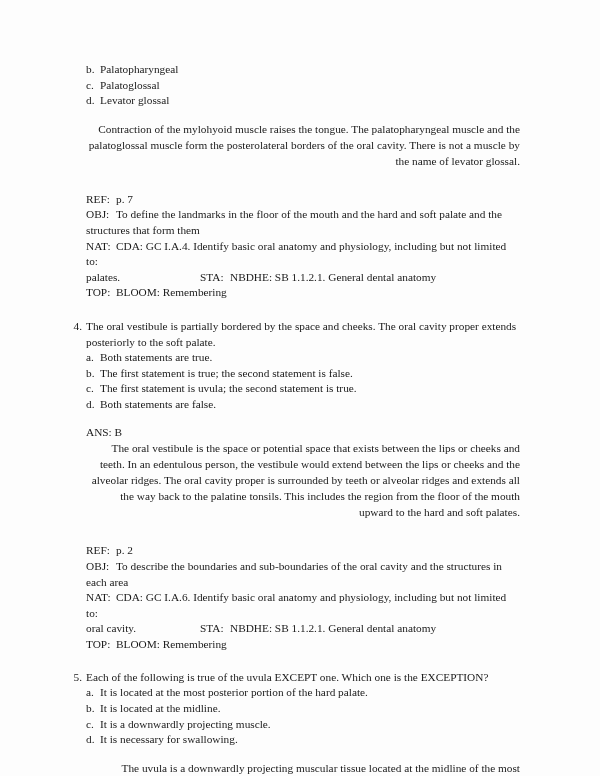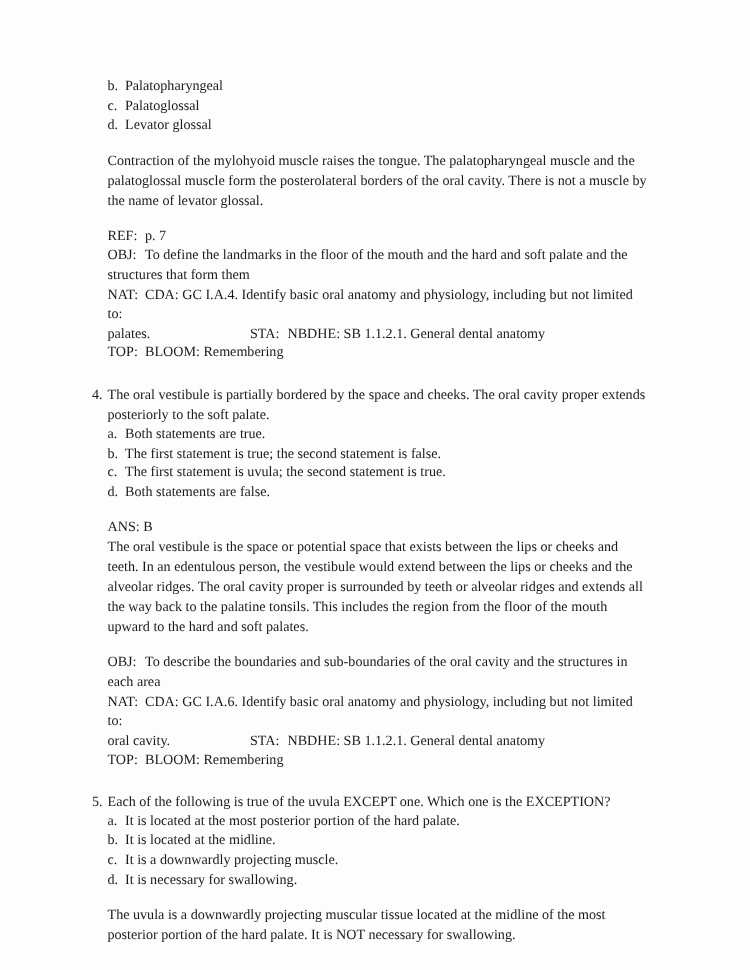--- a/index.html
+++ b/index.html
@@ -75,27 +75,27 @@
     padding-left: 18px;
     margin-top: 12px;
   }
   .ans-label {
     font-size: 11.3px;
     line-height: 16px;
   }
   .rationale {
     font-size: 11.3px;
     line-height: 16px;
-    text-align: left;
+    text-align: right;
   }
 
   
   .meta {
     padding-left: 18px;
-    margin-top: 13px;
+    margin-top: 23px;
   }
   .meta-row {
     font-size: 11.3px;
     line-height: 15.6px;
     position: relative;
   }
   .meta-key {
     display: inline-block;
     min-width: 30px;
   }
@@ -186,20 +186,23 @@
       </li>
     </ul>
 
     <div class="ansblock">
       <div class="ans-label">ANS:  B</div>
       <div class="rationale">The oral vestibule is the space or potential space that exists between the lips or cheeks and teeth. In an edentulous person, the vestibule would extend between the lips or cheeks and the alveolar ridges. The oral cavity proper is surrounded by teeth or alveolar ridges and extends all the way back to the palatine tonsils. This includes the region from the floor of the mouth upward to the hard and soft palates.</div>
     </div>
 
     <div class="meta">
       <div class="meta-row">
+        <span class="meta-key">REF:</span><span class="meta-val">p. 2</span>
+      </div>
+      <div class="meta-row">
         <span class="meta-key">OBJ:</span><span class="meta-val">To describe the boundaries and sub-boundaries of the oral cavity and the structures in each area</span>
       </div>
       <div class="meta-row">
         <span class="meta-key">NAT:</span><span class="meta-val">CDA: GC I.A.6. Identify basic oral anatomy and physiology, including but not limited to:</span>
       </div>
       <div class="meta-split">
         <span class="left">oral cavity.</span><span class="right nowrap"><span class="meta-key">STA:</span><span>NBDHE: SB 1.1.2.1. General dental anatomy</span></span>
       </div>
       <div class="meta-row">
         <span class="meta-key">TOP:</span><span class="meta-val">BLOOM: Remembering</span>

